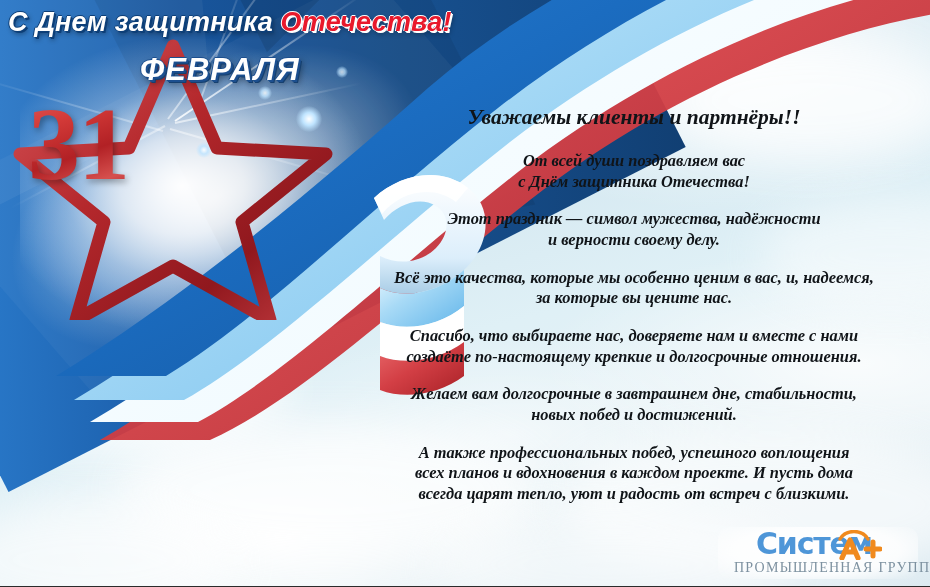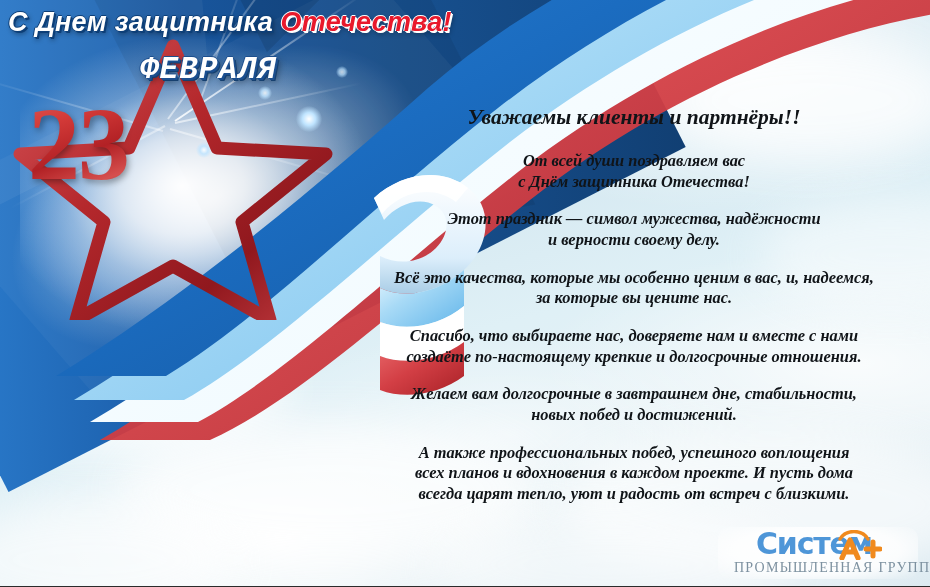--- a/index.html
+++ b/index.html
@@ -78,21 +78,21 @@
       2px 3px 5px rgba(0,0,0,.45);
   }
   .headline .r{
     color:#e8192c;
     text-shadow:
       1px 1px 0 #ffffff, 2px 2px 0 #ffffff, -1px 0 0 #ffffff, 0 -1px 0 #ffffff,
       2px 3px 5px rgba(0,0,0,.4);
   }
   .month{
     position:absolute;left:140px;top:52px;
-    font-family:Liberation Mono, monospace;
+    font-family:Liberation Sans, sans-serif;
     font-style:italic;font-weight:bold;font-size:31px;
     letter-spacing:1px;color:#ffffff;white-space:nowrap;
     text-shadow:
       1px 1px 0 #1c4f8f, 2px 2px 0 #1c4f8f, 3px 3px 0 #16406f,
       -1px 0 0 #1c4f8f, 0 -1px 0 #1c4f8f, 3px 4px 7px rgba(0,0,0,.5);
   }
   .daynum{
     position:absolute;left:28px;top:92px;
     font-family:"Liberation Serif", serif;
     font-weight:bold;font-size:104px;line-height:1;
@@ -230,21 +230,21 @@
       </linearGradient>
     </defs>
     <polygon points="165,16 209,118 318,124 234,192 262,290 165,236 68,290 96,192 12,124 121,118" fill="none" stroke="url(#gStar)" stroke-width="13" stroke-linejoin="round" stroke-linecap="round"></polygon>
   </svg>
 
   <div class="headline">
     <span class="w">С Днем защитника</span>
     <span class="r">Отечества!</span>
   </div>
   <div class="month">ФЕВРАЛЯ</div>
-  <div class="daynum">23</div>
+  <div class="daynum">31</div>
 
   <div class="message">
     <div class="msg-title">Уважаемы клиенты и партнёры!!</div>
     <p class="msg-p">От всей души поздравляем вас
 с Днём защитника Отечества!</p>
     <p class="msg-p">Этот праздник — символ мужества, надёжности
 и верности своему делу.</p>
     <p class="msg-p">Всё это качества, которые мы особенно ценим в вас, и, надеемся,
 за которые вы цените нас.</p>
     <p class="msg-p">Спасибо, что выбираете нас, доверяете нам и вместе с нами

